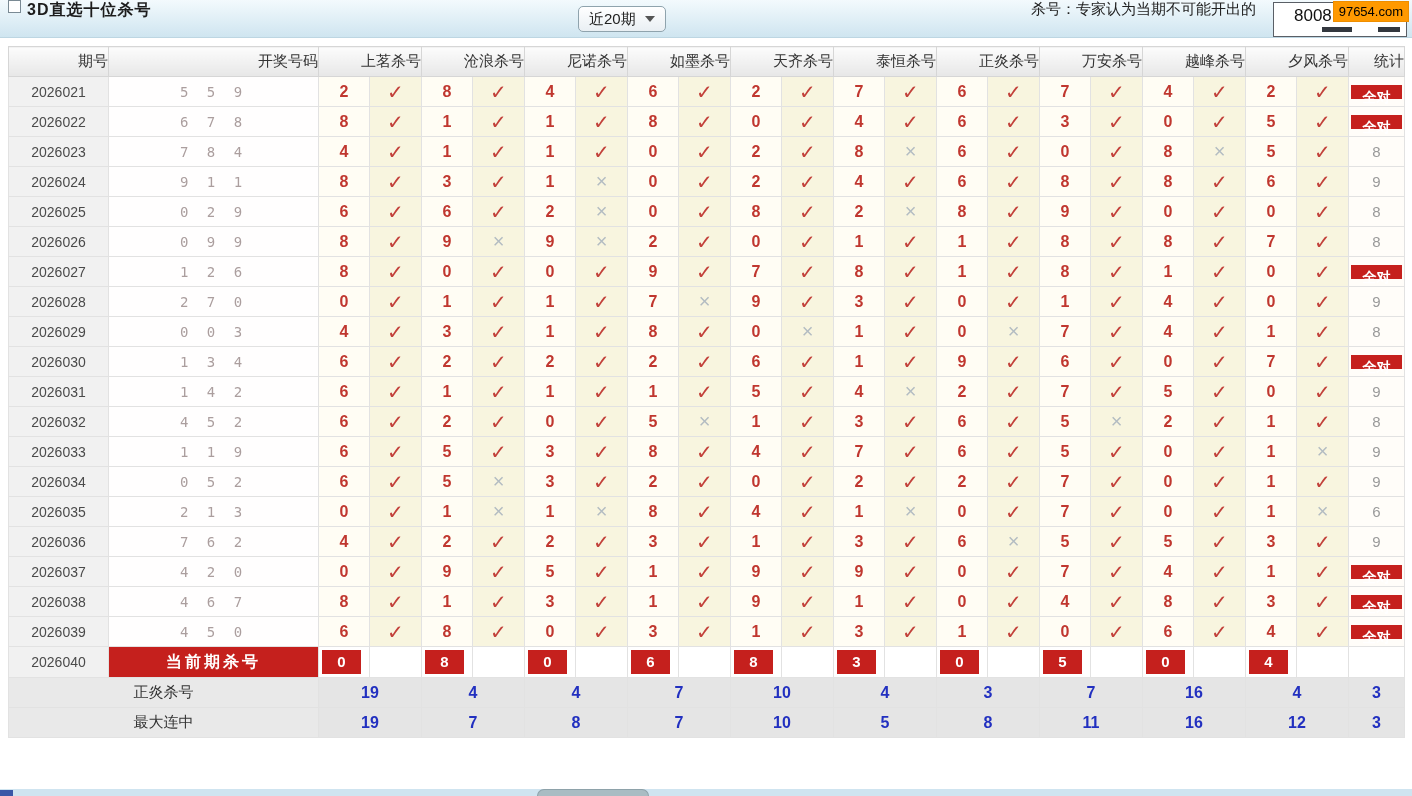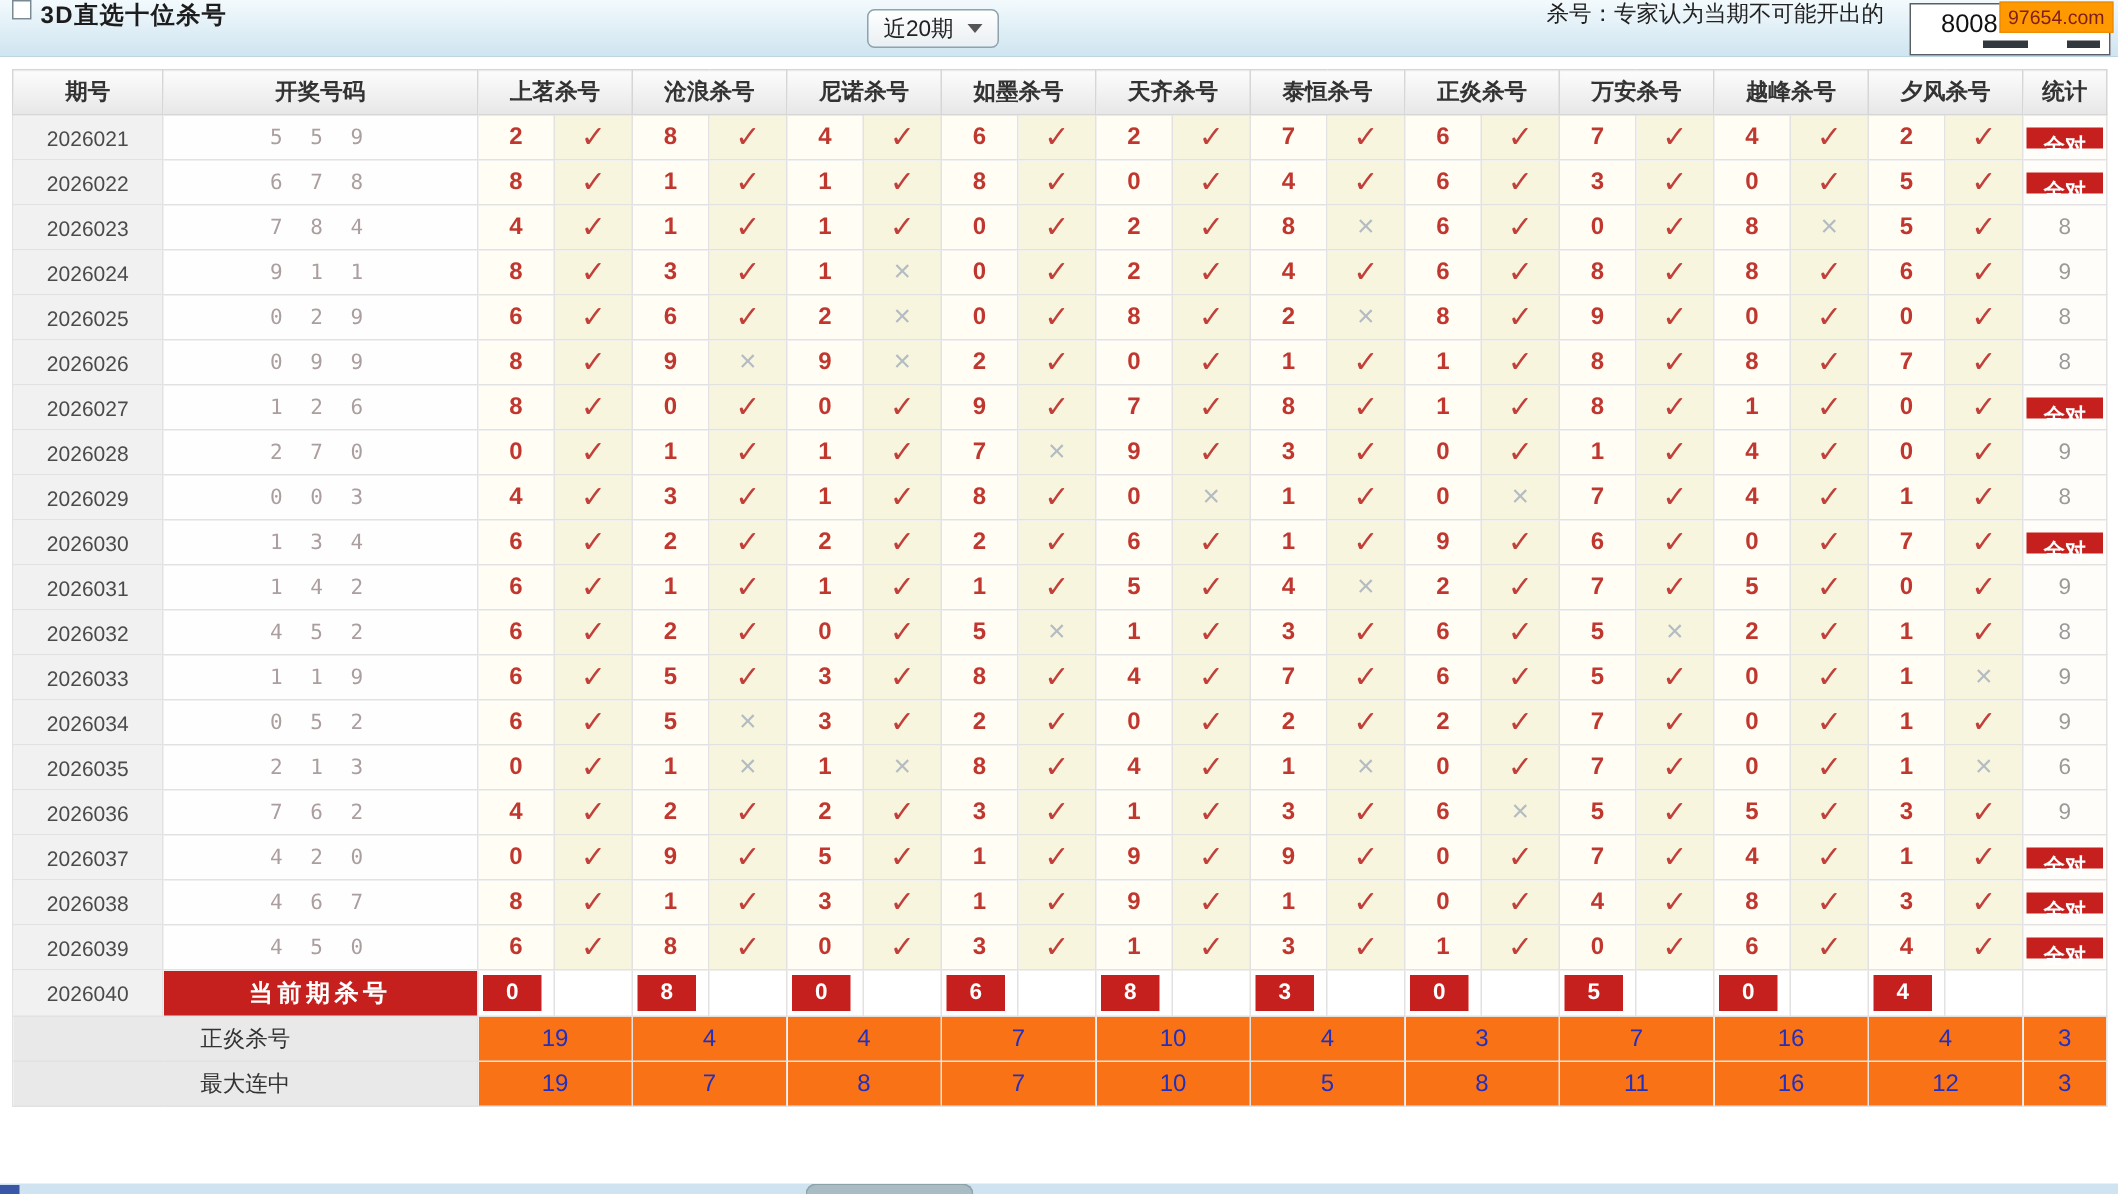--- a/index.html
+++ b/index.html
@@ -17,31 +17,31 @@
     border:1px solid #8fa3ad; border-radius:5px; background:linear-gradient(#ffffff,#e9eff3);
     padding:0 10px; display:flex; align-items:center; gap:9px; font-size:15px; color:#222;
     cursor:pointer;margin-left:40px; }
   .chev { width:0; height:0; border-left:5px solid transparent; border-right:5px solid transparent;
     border-top:6px solid #555; }
   .note { margin-left:auto; margin-right:148px; font-size:15px; color:#222; white-space:nowrap; }
   .watermark { position:absolute; right:5px; top:2px; width:134px; height:35px;
     background:#fff; border:1px solid #5a5f66; z-index:5; }
   .wm-num { position:absolute; left:4px; top:3px; font-size:17px; font-weight:normal; color:#111;margin-left:16px; }
   .wm-domain { position:absolute; right:-3px; top:-2px; background:#ff9900; border:1px solid #ef8e00;
-    color:#7f1d1d; font-size:13px; padding:2px 5px; }
+    color:#000000; font-size:13px; padding:2px 5px; }
   .dash { position:absolute; height:5px; background:#33383f; bottom:4px; }
   .dash.d1 { left:48px; width:30px; }
   .dash.d2 { right:6px; width:22px; }
 
   
   table.kill { margin:8px 0 0 8px; width:1396px; border-collapse:collapse; table-layout:fixed; }
   th, td { border:1px solid #e2e2e2; text-align:center; height:30px; padding:0;
     font-size:15px; overflow:hidden; white-space:nowrap; }
-  thead th { background:linear-gradient(#fcfcfc,#e7e7e7); color:#333; font-weight:bold;
-    border-color:#d6d6d6; }
+  thead th { background:linear-gradient(#fcfcfc,#e7e7e7); color:#333; font-weight:normal;
+    border-color:#d6d6d6;text-align:right; }
   .period-cell { background:#f1f1f1; color:#4a4a4a; font-size:14px;text-align:center; }
   .numbers-cell { background:#fffefe; color:#ab9e9e; font-size:14px;
     font-family:"DejaVu Sans Mono","Liberation Mono",monospace; letter-spacing:5px; }
   .kdigit { background:#fffdf4; color:#c0372f; font-weight:bold; font-size:16px; }
   .kmark  { background:#f8f5df; }
   .kmark.hit  { color:#c2403a; font-size:20px; font-weight:bold; }
   .kmark.miss { color:#b3bcc2; font-size:20px; }
   .stat-cell { background:#fffdf9; color:#9a9a9a; font-size:15px; }
   .full-badge { display:block; margin:2px 2px; height:14px; line-height:25px;
     background:#c5201d; color:#fff; font-weight:bold; font-size:14px; }
@@ -50,21 +50,21 @@
   .banner-cell { background:#c5201d; color:#fff; font-weight:bold; font-size:16px;
     letter-spacing:3px; }
   .kdigit.cur, .kmark.cur { background:#fff; }
   .cur-badge { display:block; margin:3px 8px 3px 3px; height:24px; line-height:24px;
     background:#c5201d; color:#fff; font-weight:bold; font-size:15px; }
   .stat-cell.cur { background:#fff; }
 
   
   .flabel { background:#e9e9e9; color:#333; font-size:15px; }
   td.acc-val { background:#fff; color:#e01414; font-weight:bold; font-size:17px; }
-  td.streak-val { background:#f97316; color:#2230c0; font-weight:normal; font-size:16px; }
+  td.streak-val { background:#e5e5e5; color:#2230c0; font-weight:bold; font-size:16px; }
 
   
   .bottom-strip { position:absolute; left:0; bottom:0; width:1412px; height:7px;
     background:#cfe4f0; }
   .partial-btn { position:absolute; left:537px; bottom:0; width:112px; height:7px;
     background:#a9bcc3; border:1px solid #8ea2aa; border-bottom:none;
     border-radius:7px 7px 0 0; }
   .corner-chip { position:absolute; left:0; bottom:0; width:13px; height:6px; background:#3a57a7; }
 </style>
 </head>

